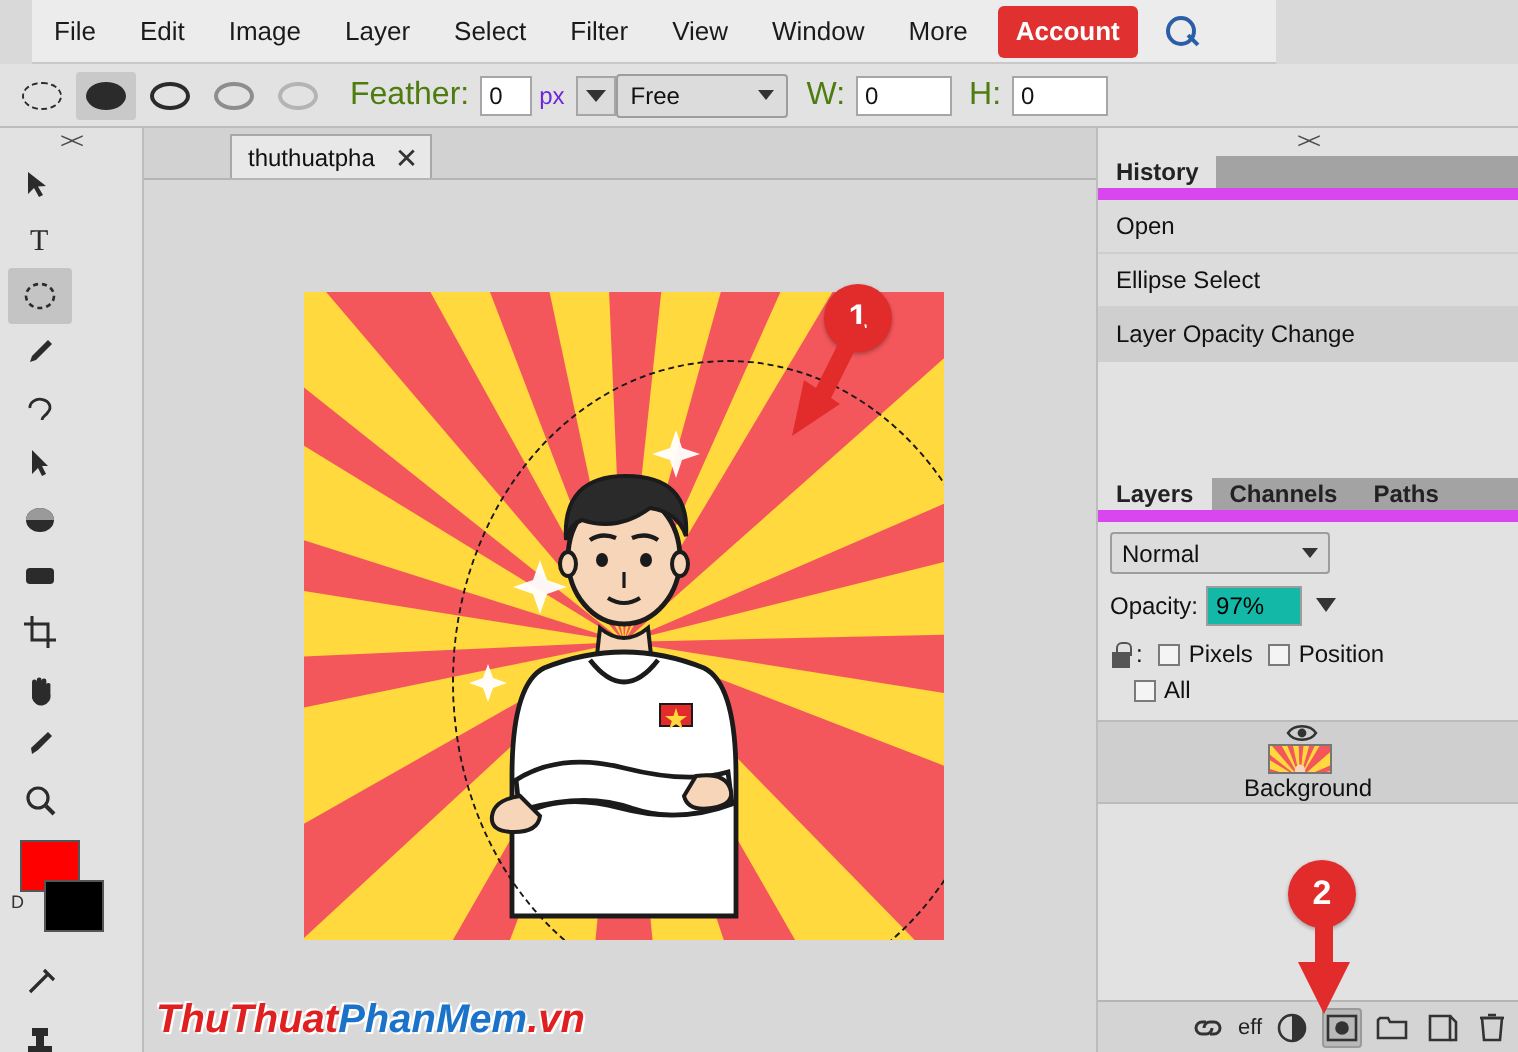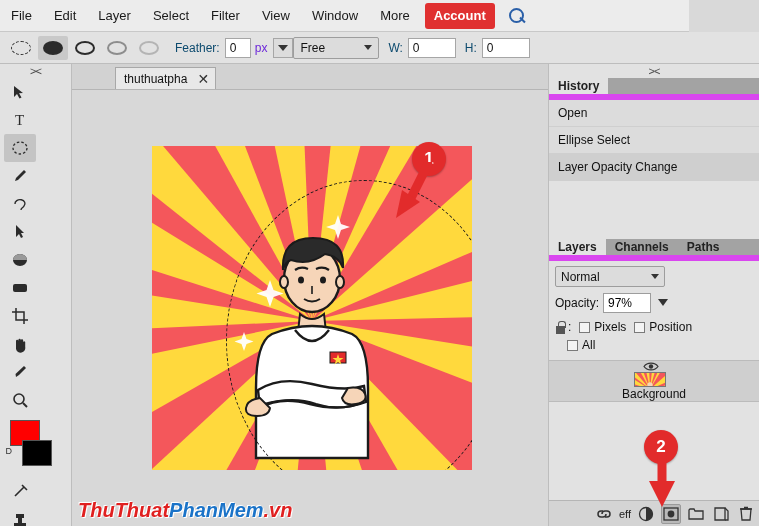--- a/index.html
+++ b/index.html
@@ -8,21 +8,21 @@
     width: 759px; height: 526px;
     font-family: "Liberation Sans", sans-serif;
     font-size: 12px;
     background: #d9d9d9;
     overflow: hidden;
     position: relative;
   }
 
   
   .menubar {
-    position: absolute; top: 0; left: 0; width: 689px; height: 32px;
+    position: absolute; top: 0; left: 16px; width: 622px; height: 32px;
     background: #ececec;
     border-bottom: 1px solid #c8c8c8;
     display: flex; align-items: center;
   }
   .menu-item {
     padding: 5px 11px; font-size: 13px; color: #1a1a1a;
     cursor: default; line-height: 18px;
   }
   .menu-item.account {
     background: #e03030; color: #fff; font-weight: bold;
@@ -52,21 +52,21 @@
     width: 30px; height: 24px; margin-right: 2px;
     display: flex; align-items: center; justify-content: center;
     border-radius: 2px;
   }
   .marquee-swatch.sel { background: #c9c9c9; }
   .ell { width: 20px; height: 14px; border: 2px solid #2b2b2b; border-radius: 50%; }
   .ell.dash { border-style: dashed; border-width: 1px; }
   .ell.solidfill { background: #2b2b2b; border-color: #2b2b2b; }
   .ell.gray { border-color: #8d8d8d; }
   .ell.lgray { border-color: #b4b4b4; }
-  .opt-label { font-size: 12px; color: #0c4a6e; margin: 0 5px 0 9px; }
+  .opt-label { font-size: 16px; color: #4d7c0f; margin: 0 5px 0 9px; }
   .opt-field {
     background: #fff; border: 1px solid #a6a6a6; height: 20px;
     display: flex; align-items: center; padding: 0 4px;
     font-size: 12px; color: #111;
   }
   .unit { font-size: 12px; color: #6d28d9; margin-left: 4px; }
   .caret-btn {
     width: 20px; height: 20px; margin-left: 6px;
     background: #dcdcdc; border: 1px solid #a6a6a6;
     display: flex; align-items: center; justify-content: center;
@@ -181,21 +181,21 @@
   .layer-opts { padding: 5px 6px 0 6px; }
   .blend-select {
     width: 110px; height: 21px; background: #dcdcdc;
     border: 1px solid #9d9d9d; border-radius: 2px;
     display: flex; align-items: center; justify-content: space-between;
     padding: 0 5px; font-size: 12px; color: #111;
   }
   .opacity-row { display: flex; align-items: center; margin-top: 6px; }
   .opacity-label { font-size: 12px; color: #111; margin-right: 4px; }
   .opacity-field {
-    background: #ffffff; border: 1px solid #9d9d9d; height: 20px; width: 48px;
+    background: #14b8a6; border: 1px solid #9d9d9d; height: 20px; width: 48px;
     display: flex; align-items: center; padding-left: 4px; font-size: 12px;
   }
   .lock-row { display: flex; align-items: center; margin-top: 7px; font-size: 12px; color: #111; }
   .lockicon {
     width: 11px; height: 13px; position: relative; margin-right: 2px;
   }
   .lockicon::before {
     content: ""; position: absolute; left: 1px; top: 5px; width: 9px; height: 8px;
     background: #555;
   }
@@ -245,20 +245,21 @@
     box-shadow: 0 1px 2px rgba(0,0,0,.3);
   }
   .arrow-svg { display: block; }
 </style>
 </head>
 <body>
 
 <div class="menubar">
   <div class="menu-item">File</div>
   <div class="menu-item">Edit</div>
+  <div class="menu-item">Image</div>
   <div class="menu-item">Layer</div>
   <div class="menu-item">Select</div>
   <div class="menu-item">Filter</div>
   <div class="menu-item">View</div>
   <div class="menu-item">Window</div>
   <div class="menu-item">More</div>
   <div class="menu-item account">Account</div>
   <span class="search-glyph"></span>
 </div>
 

